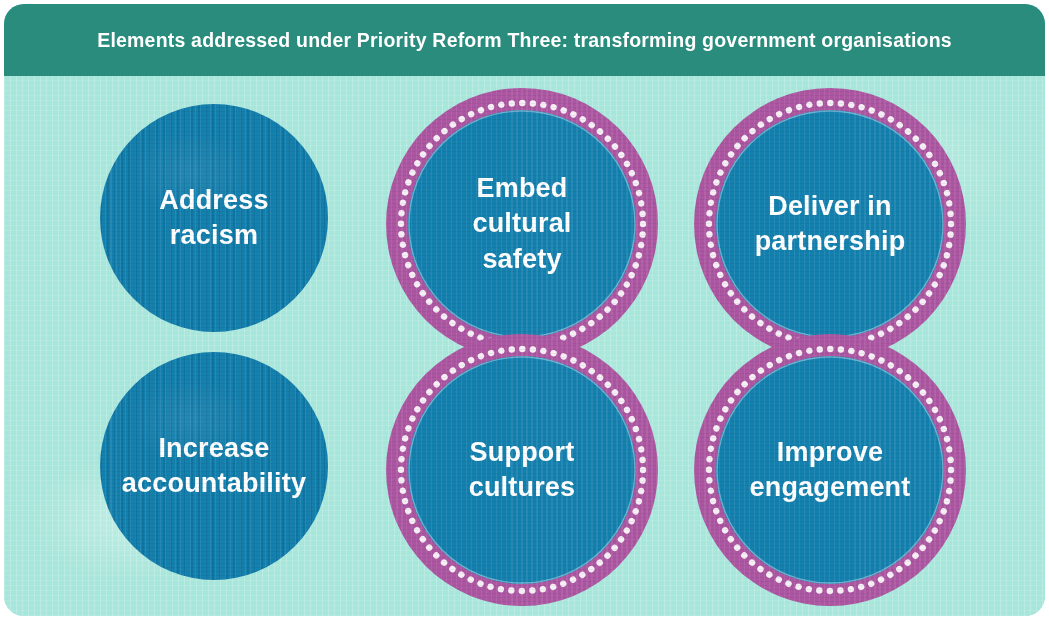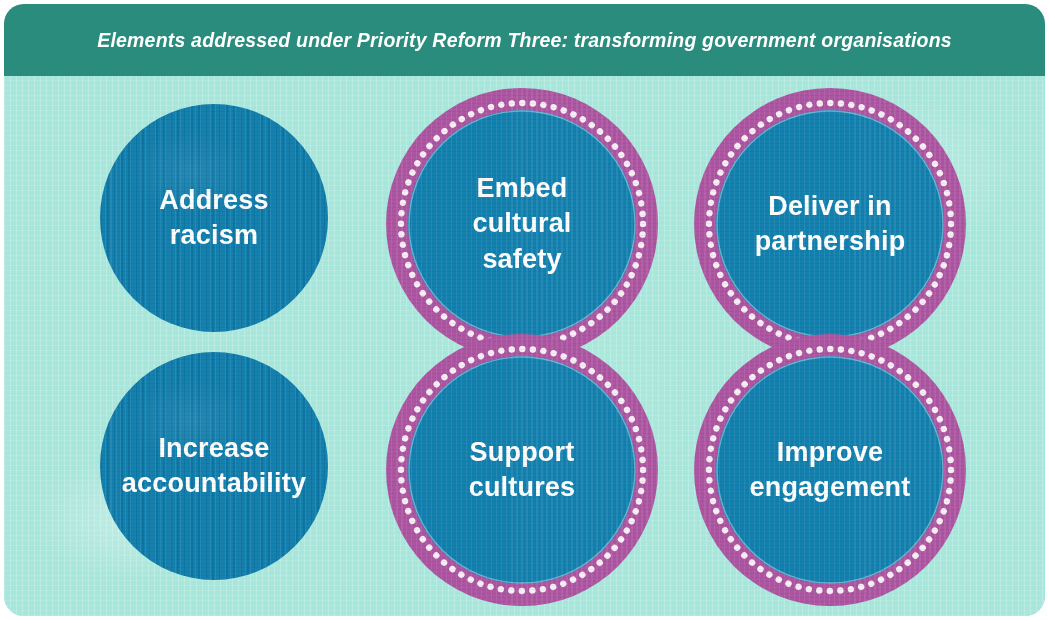--- a/index.html
+++ b/index.html
@@ -24,21 +24,20 @@
   
   .header {
     position: absolute;
     left: 0; top: 0;
     width: 100%;
     height: 72px;
     background: #298c7d;
     display: flex;
     align-items: center;
     justify-content: center;
-    font-style: italic;
   }
   .header-title {
     margin: 0;
     color: #ffffff;
     font-size: 19.5px;
     font-weight: 700;
     letter-spacing: 0.2px;
     text-align: center;
   }
   

